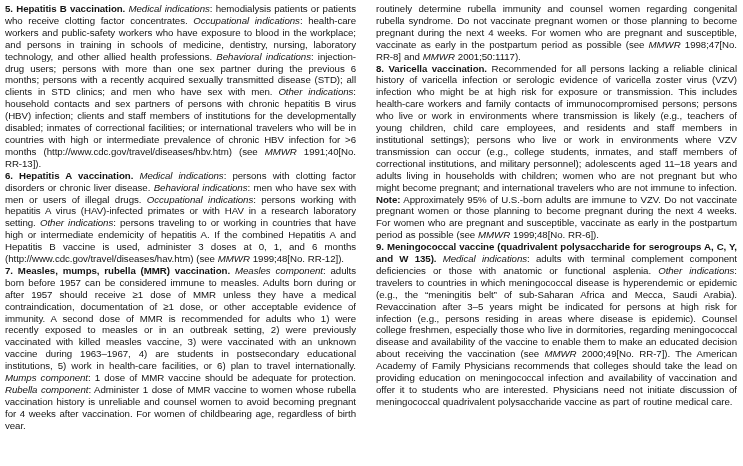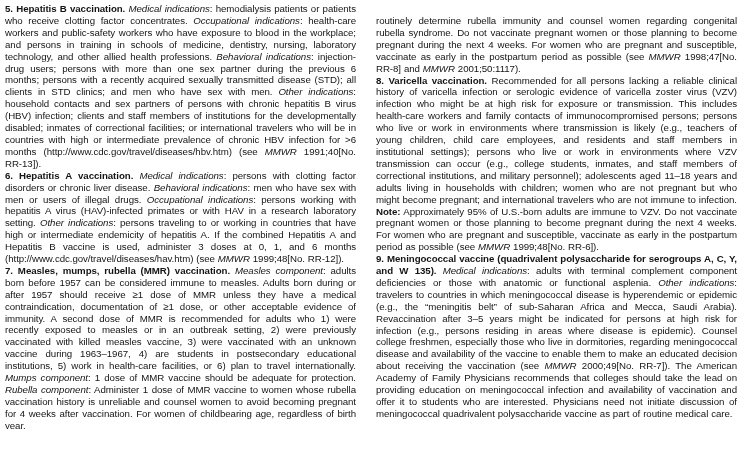--- a/index.html
+++ b/index.html
@@ -20,21 +20,21 @@
     color: #141414;
   }
   .col {
     text-align: justify;
     font-size: 9.7px;
     line-height: 11.9px;
     letter-spacing: -0.06px;
     word-spacing: 0.3px;
   }
   .col-left  { width: 351px; flex: none; }
-  .col-right { width: 361px; flex: none; margin-top: 12px; }
+  .col-right { width: 361px; flex: none; }
   .col p { margin: 0; padding: 0; }
   .b { font-weight: bold; }
   .i { font-style: italic; }
 </style>
 </head>
 <body>
 
 <div class="doc">
   <div class="col col-left">
       <p><span class="b">5. Hepatitis B vaccination. </span><span class="i">Medical indications</span><span>: hemodialysis patients or patients who receive clotting factor concentrates. </span><span class="i">Occupational indications</span><span>: health-care workers and public-safety workers who have exposure to blood in the workplace; and persons in training in schools of medicine, dentistry, nursing, laboratory technology, and other allied health professions. </span><span class="i">Behavioral indications</span><span>: injection-drug users; persons with more than one sex partner during the previous 6 months; persons with a recently acquired sexually transmitted disease (STD); all clients in STD clinics; and men who have sex with men. </span><span class="i">Other indications</span><span>: household contacts and sex partners of persons with chronic hepatitis B virus (HBV) infection; clients and staff members of institutions for the developmentally disabled; inmates of correctional facilities; or international travelers who will be in countries with high or intermediate prevalence of chronic HBV infection for &gt;6 months (http://www.cdc.gov/travel/diseases/hbv.htm) (see </span><span class="i">MMWR</span><span> 1991;40[No. RR-13]).</span></p>

